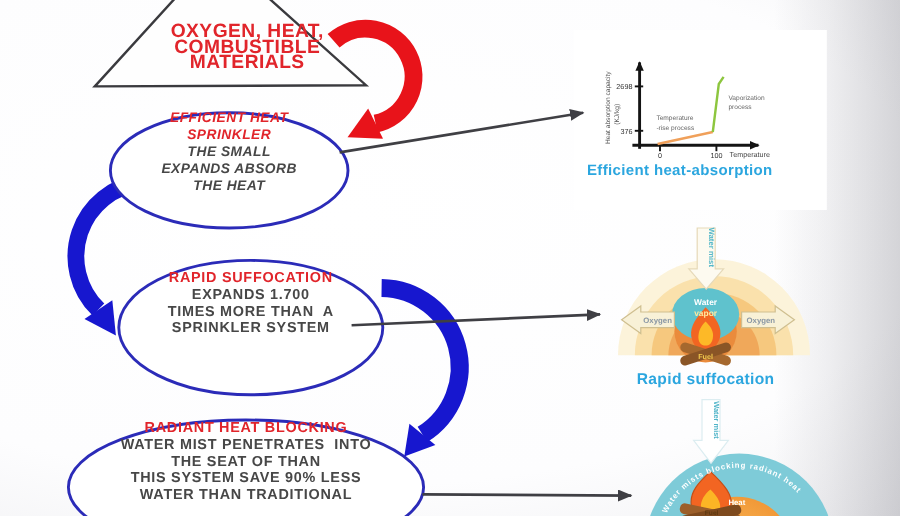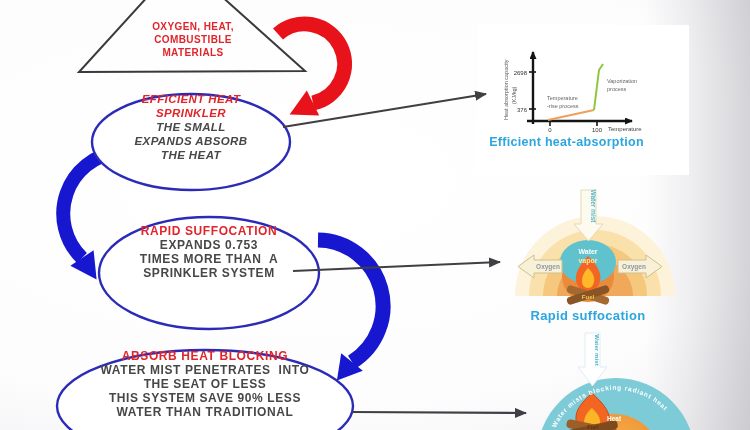--- a/index.html
+++ b/index.html
@@ -8,21 +8,21 @@
     font-family:"Liberation Sans",sans-serif;
     background:
       linear-gradient(to right, rgba(120,120,130,0) 86%, rgba(110,110,122,0.10) 92%, rgba(90,90,102,0.25) 100%),
       radial-gradient(ellipse 120% 95% at 38% 42%, #ffffff 0%, #fdfdfe 55%, #e9e9ec 100%);
   }
   svg{position:absolute;left:0;top:0;}
   .txt{position:absolute;text-align:center;font-weight:bold;z-index:3;}
   .tline{white-space:pre;}
   .red{color:#e1252b;}
   .dark{color:#474747;}
-  .tri-text{left:93px;top:20px;width:200px;font-size:10px;line-height:13px;letter-spacing:0.4px;}
+  .tri-text{left:106px;top:20px;width:200px;font-size:16px;line-height:13px;letter-spacing:0.4px;}
   .e1-text{left:91px;top:92px;width:200px;font-size:11.5px;line-height:14px;letter-spacing:0.4px;font-style:italic;}
   .e2-text{left:104px;top:224px;width:210px;font-size:12px;line-height:14px;letter-spacing:0.6px;}
   .e3-text{left:60px;top:349px;width:290px;font-size:12px;line-height:14px;letter-spacing:0.6px;}
   .caption{color:#2ba6df;letter-spacing:0.3px;}
   .cap1{left:474px;top:135px;width:185px;font-size:12.5px;}
   .cap2{left:498px;top:308px;width:180px;font-size:13px;}
 </style>
 </head>
 <body>
 
@@ -140,29 +140,29 @@
 <div class="txt e1-text">
   <div class="tline red">EFFICIENT HEAT</div>
   <div class="tline red">SPRINKLER</div>
   <div class="tline dark">THE SMALL</div>
   <div class="tline dark">EXPANDS ABSORB</div>
   <div class="tline dark">THE HEAT</div>
 </div>
 
 <div class="txt e2-text">
   <div class="tline red">RAPID SUFFOCATION</div>
-  <div class="tline dark">EXPANDS 0.753</div>
+  <div class="tline dark">EXPANDS 1.700</div>
   <div class="tline dark">TIMES MORE THAN  A</div>
   <div class="tline dark">SPRINKLER SYSTEM</div>
 </div>
 
 <div class="txt e3-text">
-  <div class="tline red">ABSORB HEAT BLOCKING</div>
+  <div class="tline red">RADIANT HEAT BLOCKING</div>
   <div class="tline dark">WATER MIST PENETRATES  INTO</div>
-  <div class="tline dark">THE SEAT OF LESS</div>
+  <div class="tline dark">THE SEAT OF THAN</div>
   <div class="tline dark">THIS SYSTEM SAVE 90% LESS</div>
   <div class="tline dark">WATER THAN TRADITIONAL</div>
 </div>
 
 <div class="txt caption cap1">Efficient heat-absorption</div>
 <div class="txt caption cap2">Rapid suffocation</div>
 
 </div>
 
 </body></html>

